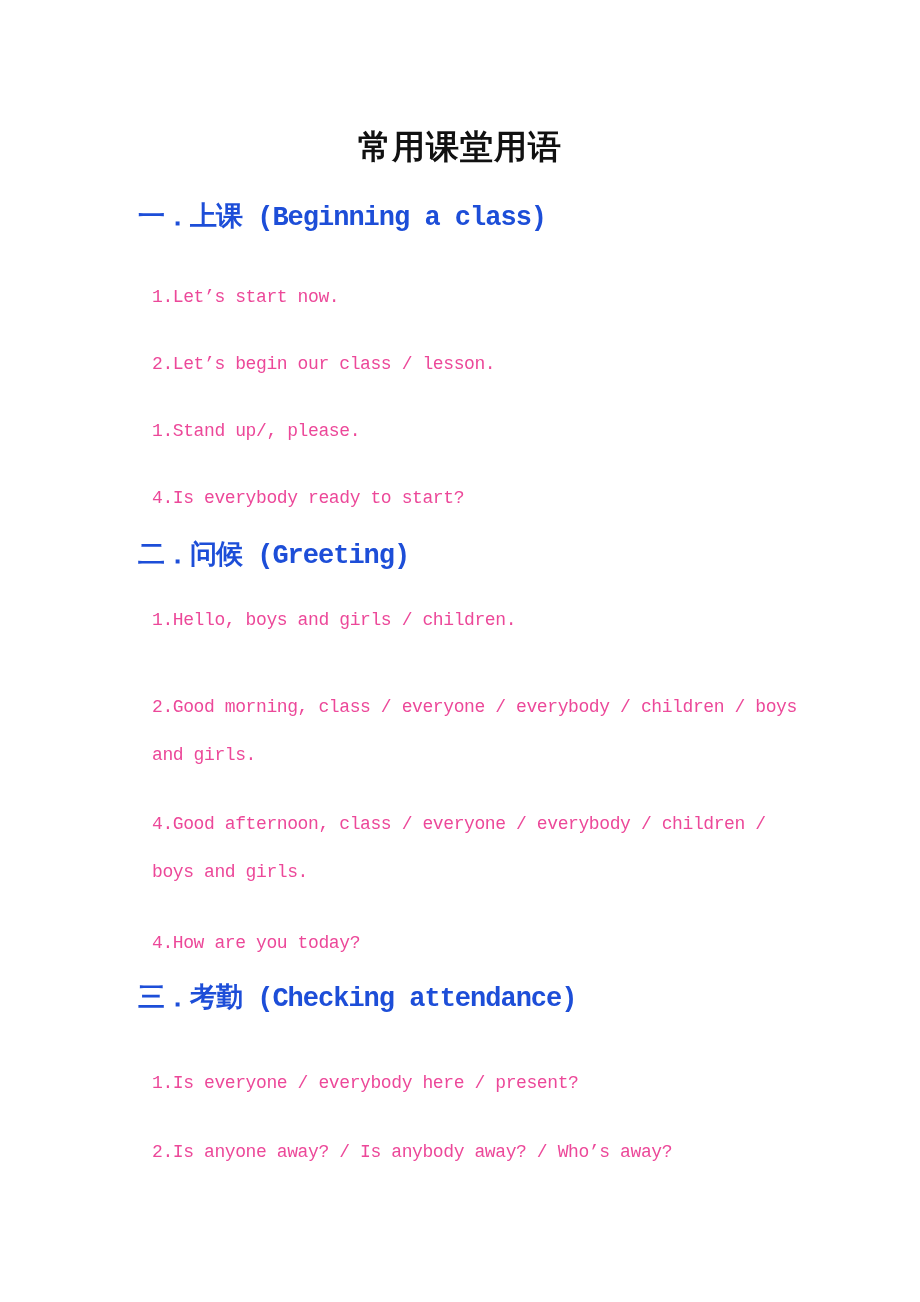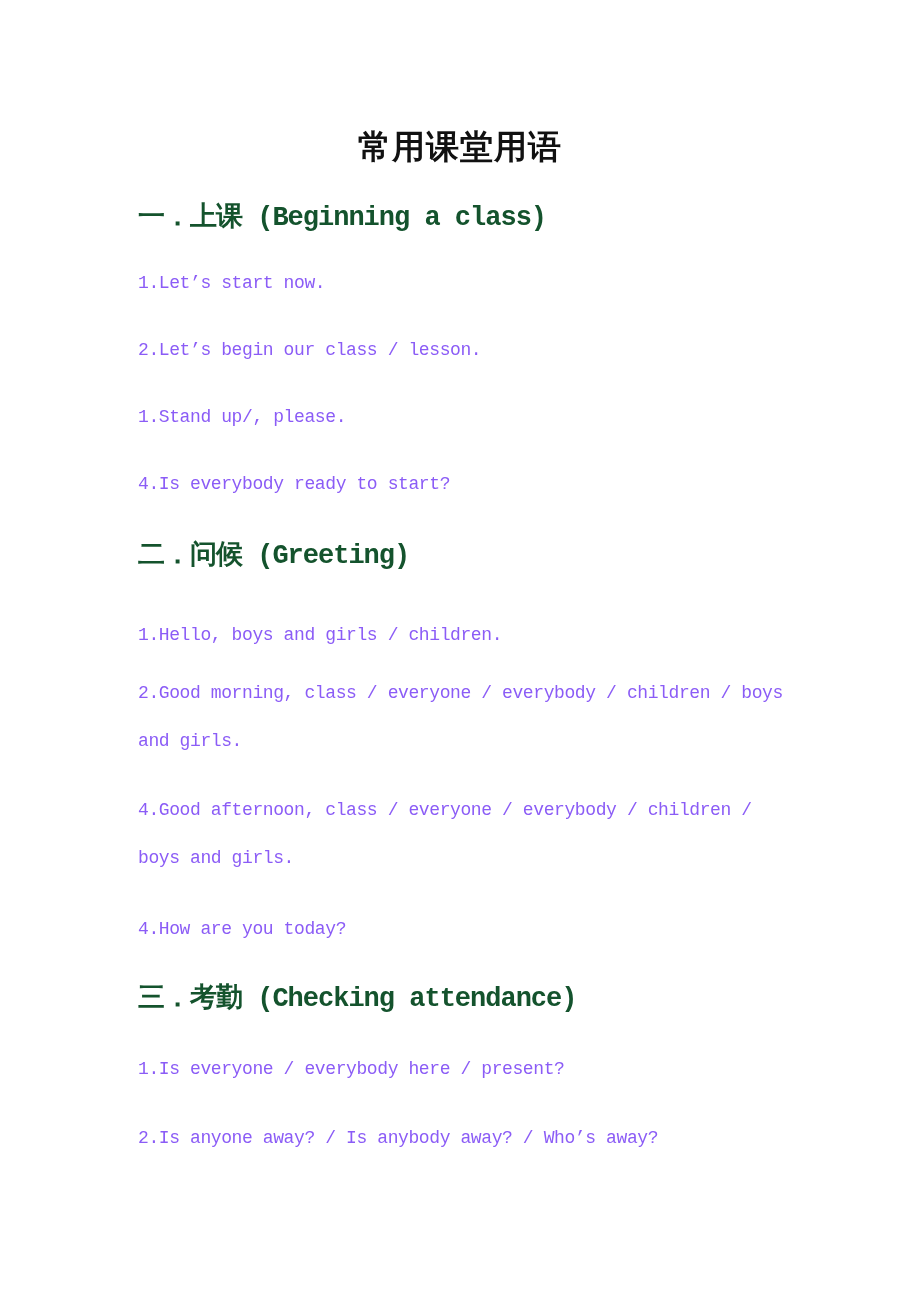--- a/index.html
+++ b/index.html
@@ -32,48 +32,48 @@
   .section-heading {
     position: absolute;
     left: 138px;
     margin: 0;
     font-family: "Liberation Mono", "DejaVu Sans Mono", monospace;
     font-weight: bold;
     font-size: 27px;
     line-height: 36px;
     letter-spacing: -1px;
     white-space: pre;
-    color: #14532d;
+    color: #1d4ed8;
   }
   .phrase-item {
     position: absolute;
     left: 138px;
-    margin: 0;
+    margin: 14px;
     font-family: "Liberation Mono", "DejaVu Sans Mono", monospace;
     font-weight: normal;
     font-size: 18px;
     line-height: 47.5px;
     letter-spacing: -0.4px;
     white-space: pre;
-    color: #8b5cf6;
+    color: #ec4899;
   }
 </style>
 </head>
 <body>
 
 <div class="page">
   <h1 class="doc-title">常用课堂用语</h1>
 
 <h2 class="section-heading" style="top: 200px;">一．上课 (Beginning a class)</h2>
     <p class="phrase-item" style="top: 260px;">1.Let’s start now.</p>
     <p class="phrase-item" style="top: 327px;">2.Let’s begin our class / lesson.</p>
     <p class="phrase-item" style="top: 394px;">1.Stand up/, please.</p>
     <p class="phrase-item" style="top: 461px; text-align: right;">4.Is everybody ready to start?</p>
     <h2 class="section-heading" style="top: 538px;">二．问候 (Greeting)</h2>
-    <p class="phrase-item" style="top: 612px;">1.Hello, boys and girls / children.</p>
+    <p class="phrase-item" style="top: 583px;">1.Hello, boys and girls / children.</p>
     <p class="phrase-item" style="top: 670px;">2.Good morning, class / everyone / everybody / children / boys
 and girls.</p>
     <p class="phrase-item" style="top: 787px;">4.Good afternoon, class / everyone / everybody / children /
 boys and girls.</p>
     <p class="phrase-item" style="top: 906px;">4.How are you today?</p>
     <h2 class="section-heading" style="top: 981px;">三．考勤 (Checking attendance)</h2>
     <p class="phrase-item" style="top: 1046px;">1.Is everyone / everybody here / present?</p>
     <p class="phrase-item" style="top: 1115px;">2.Is anyone away? / Is anybody away? / Who’s away?</p>
   </div>
 

